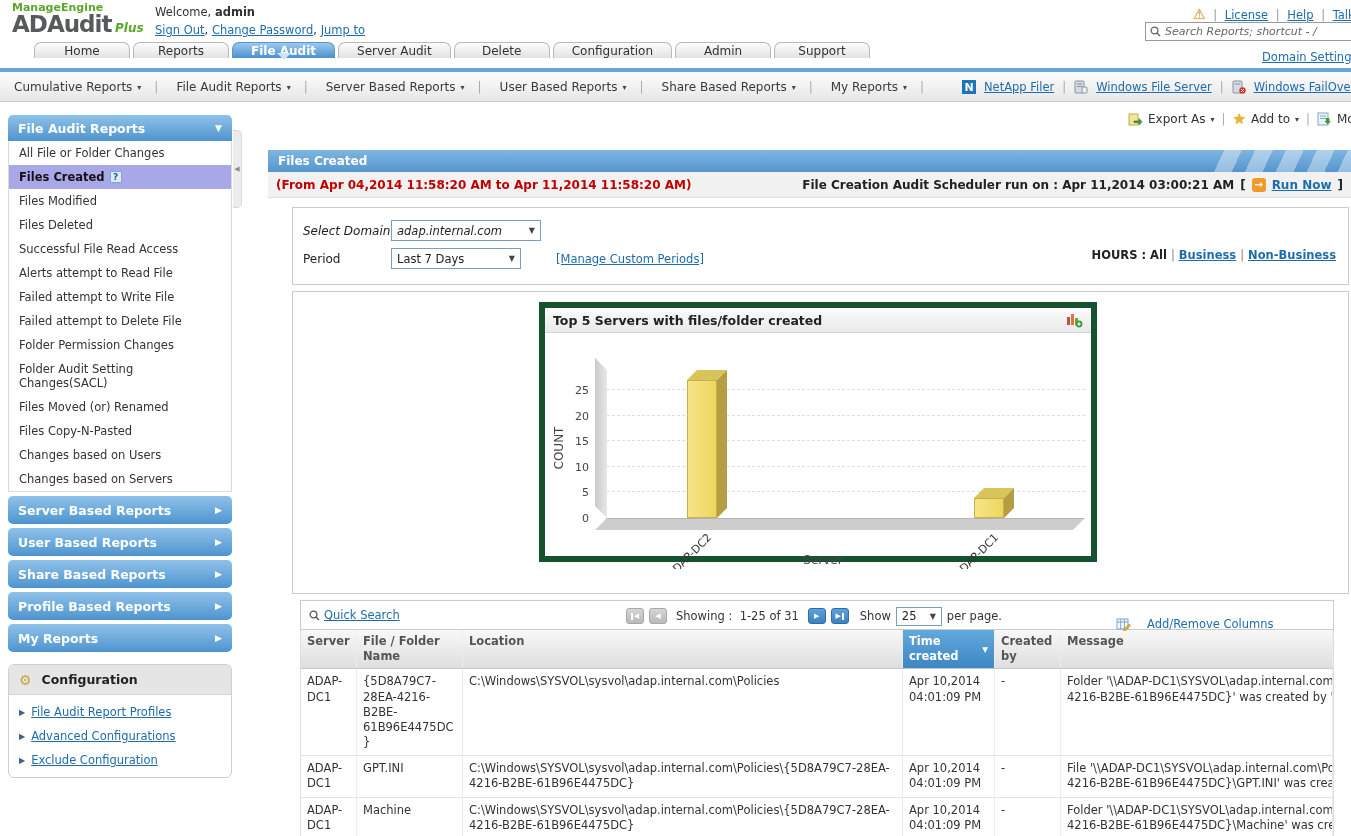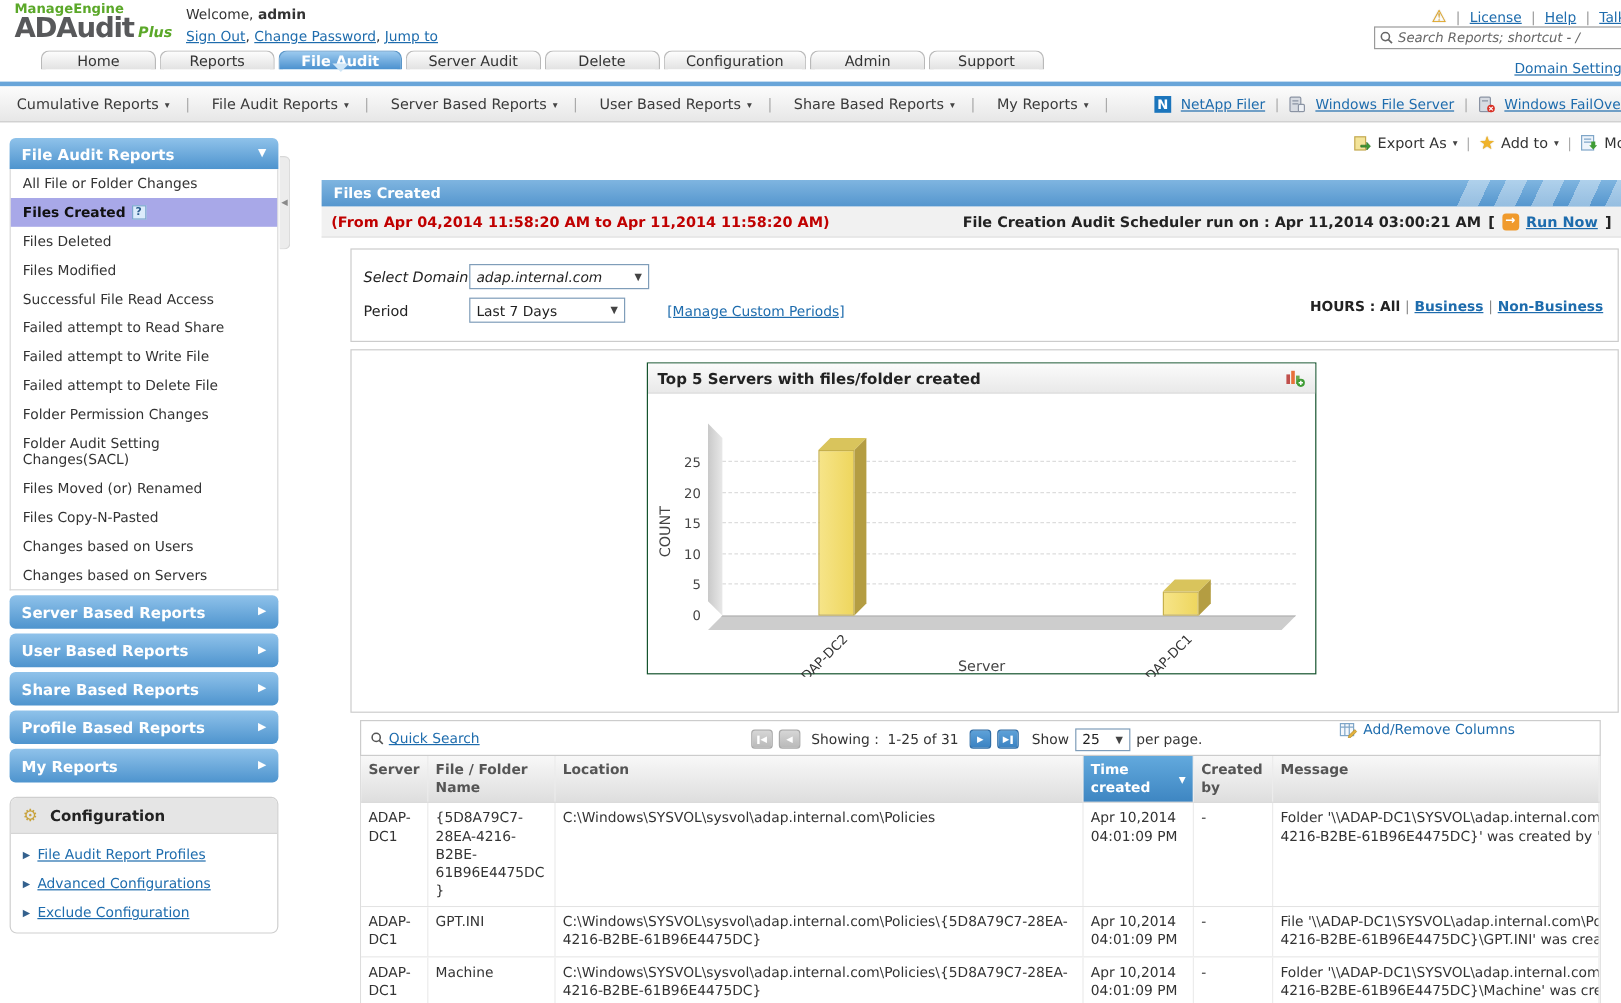--- a/index.html
+++ b/index.html
@@ -94,21 +94,21 @@
   .frow { position:absolute; left:10px; display:flex; align-items:center; }
   .flabel { width:88px; font-size:12px; color:#222; }
   .fakesel { height:21px; border:1px solid #7f9db9; background:#fff; display:flex; align-items:center;
     justify-content:space-between; padding:0 5px; font-size:11.5px; color:#222; cursor:pointer; }
   .fakesel .caret { font-size:8px; }
   .hours { position:absolute; right:12px; top:40px; font-size:11.5px; color:#222; font-weight:bold; }
   .hours .sep { color:#888; font-weight:normal; }
 
   
   .chartpanel { position:absolute; left:24px; top:141px; width:1057px; height:303px; border:1px solid #ccc; background:#fff; }
-  .chartbox { position:absolute; left:246px; top:10px; width:558px; height:260px; border:1px solid #14532d; }
+  .chartbox { position:absolute; left:246px; top:10px; width:558px; height:260px; border:6px solid #14532d; }
   .chart-hd { height:25px; background:linear-gradient(#fbfbfb,#e9e9e9); border-bottom:1px solid #d5d5d5;
     display:flex; align-items:center; padding:0 8px; font-weight:bold; font-size:12.5px; color:#222; }
   .chart-hd .ic { margin-left:auto; cursor:pointer; }
   .chart-body { position:relative; width:556px; height:236px; overflow:hidden; }
   .chart-plot { position:absolute; left:2px; top:0; width:552px; height:236px; }
   .gridline { position:absolute; left:60px; width:478px; border-top:1px dashed #ddd; }
   .yt { position:absolute; width:40px; text-align:right; font-size:11px; color:#444; }
   .chart-wall { position:absolute; left:48px; bottom:51px; width:12px; height:148px;
     background:linear-gradient(90deg,#c9c9c9,#e8e8e8); transform:skewY(45deg); transform-origin:100% 100%; }
   .chart-floor { position:absolute; left:60px; bottom:39px; width:478px; height:12px; background:#cdcdcd;
@@ -129,21 +129,21 @@
   
   .tablepanel { position:absolute; left:32px; top:450px; width:1034px; }
   .controls { height:30px; border:1px solid #ccc; background:#fff; position:relative; display:flex; align-items:center; }
   .qsearch { display:flex; align-items:center; gap:4px; margin-left:8px; }
   .paging { position:absolute; left:325px; top:0; height:30px; display:flex; align-items:center; gap:5px; white-space:nowrap; }
   .pgbtn { width:18px; height:16px; border-radius:3px; display:inline-flex; align-items:center; justify-content:center;
     gap:1px; color:#fff; font-size:7px; cursor:pointer; }
   .pgbtn .bar { width:2px; height:7px; background:#fff; }
   .pgbtn.gray { background:linear-gradient(#d6d6d6,#b9b9b9); border:1px solid #a8a8a8; }
   .pgbtn.blue { background:linear-gradient(#5ea1d8,#3a82c2); border:1px solid #2f6da6; }
-  .addremove { position:absolute; left:815px; top:0; height:30px; display:flex; align-items:flex-start; gap:5px; color:#1e6cad; cursor:pointer; }
+  .addremove { position:absolute; left:815px; top:0; height:30px; display:flex; align-items:flex-end; gap:16px; color:#1e6cad; cursor:pointer; }
   .grid { width:1034px; border-left:1px solid #ddd; border-right:1px solid #ddd; }
   .tr { display:flex; border-bottom:1px solid #e3e3e3; background:#fff; }
   .th { background:linear-gradient(#f8f8f8,#dedede); border-bottom:1px solid #c8c8c8; }
   .td { padding:5px 6px; border-right:1px solid #ececec; font-size:11.5px; color:#333; line-height:1.32;
     overflow-wrap:break-word; overflow:hidden; }
   .th .td { font-weight:bold; color:#555; padding:4px 6px; }
   .c-server { width:56px; }
   .c-name { width:106px; }
   .c-loc { width:440px; }
   .c-time { width:92px; }
@@ -337,36 +337,36 @@
         <span>All File or Folder Changes</span>
 
       </div>
 
       <div class="side-item selected">
         <span>Files Created</span>
         <span class="qbadge">?</span>
       </div>
 
       <div class="side-item">
+        <span>Files Modified</span>
+
+      </div>
+
+      <div class="side-item">
         <span>Files Deleted</span>
 
       </div>
 
       <div class="side-item">
-        <span>Files Modified</span>
-
-      </div>
-
-      <div class="side-item">
         <span>Successful File Read Access</span>
 
       </div>
 
       <div class="side-item">
-        <span>Failed attempt to Read Share</span>
+        <span>Alerts attempt to Read File</span>
 
       </div>
 
       <div class="side-item">
         <span>Failed attempt to Write File</span>
 
       </div>
 
       <div class="side-item">
         <span>Failed attempt to Delete File</span>

